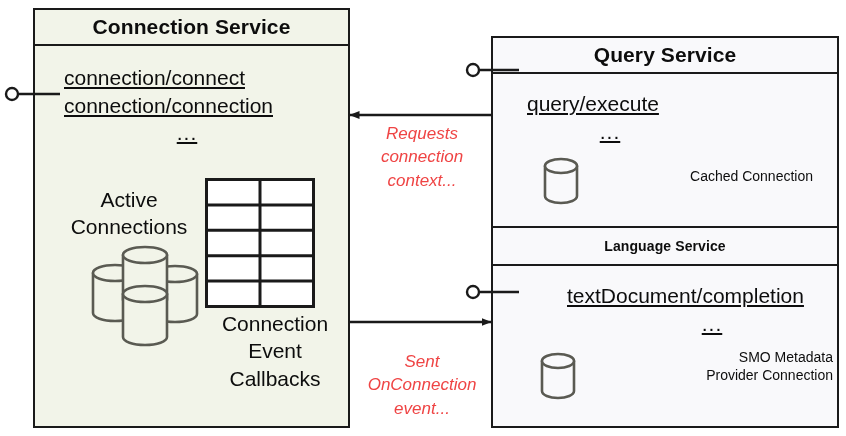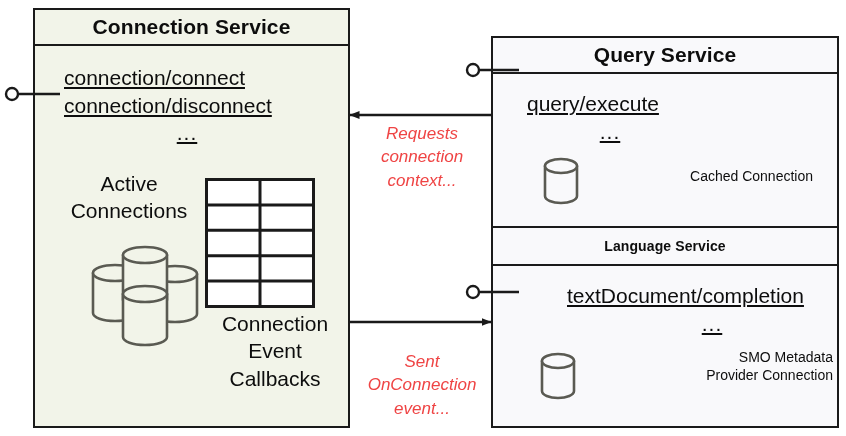--- a/index.html
+++ b/index.html
@@ -123,21 +123,21 @@
     position: absolute;
     font-size: 21px;
     color: #0d0d0d;
     line-height: 1.3;
     text-align: center;
     white-space: pre-line;
   }
 
   #active-connections-label {
     left: 14px;
-    top: 124px;
+    top: 140px;
     width: 160px;
   }
   #callbacks-label {
     left: 150px;
     top: 264px;
     width: 180px;
   }
 
   .db-caption {
     position: absolute;
@@ -199,21 +199,21 @@
 <body>
 
 <div id="canvas">
 
   <div class="component" id="connection-service">
     <div class="comp-header">Connection Service</div>
     <div class="comp-body">
 
       <div class="op-list" id="cs-ops">
         <div>connection/connect</div>
-        <div>connection/disconnect</div>
+        <div>connection/connection</div>
         <div class="ellipsis">...</div>
       </div>
 
       <div class="inner-label" id="active-connections-label">Active
 Connections</div>
 
       <svg class="icon-svg" id="cluster-icon" width="124" height="106" viewBox="0 0 124 106">
         <g fill="#f2f4e9" stroke="#5a5a52" stroke-width="2.6" stroke-linejoin="round">
 
           <path d="M10 31 L10 71 A22 8 0 0 0 54 71 L54 31 Z"></path>

